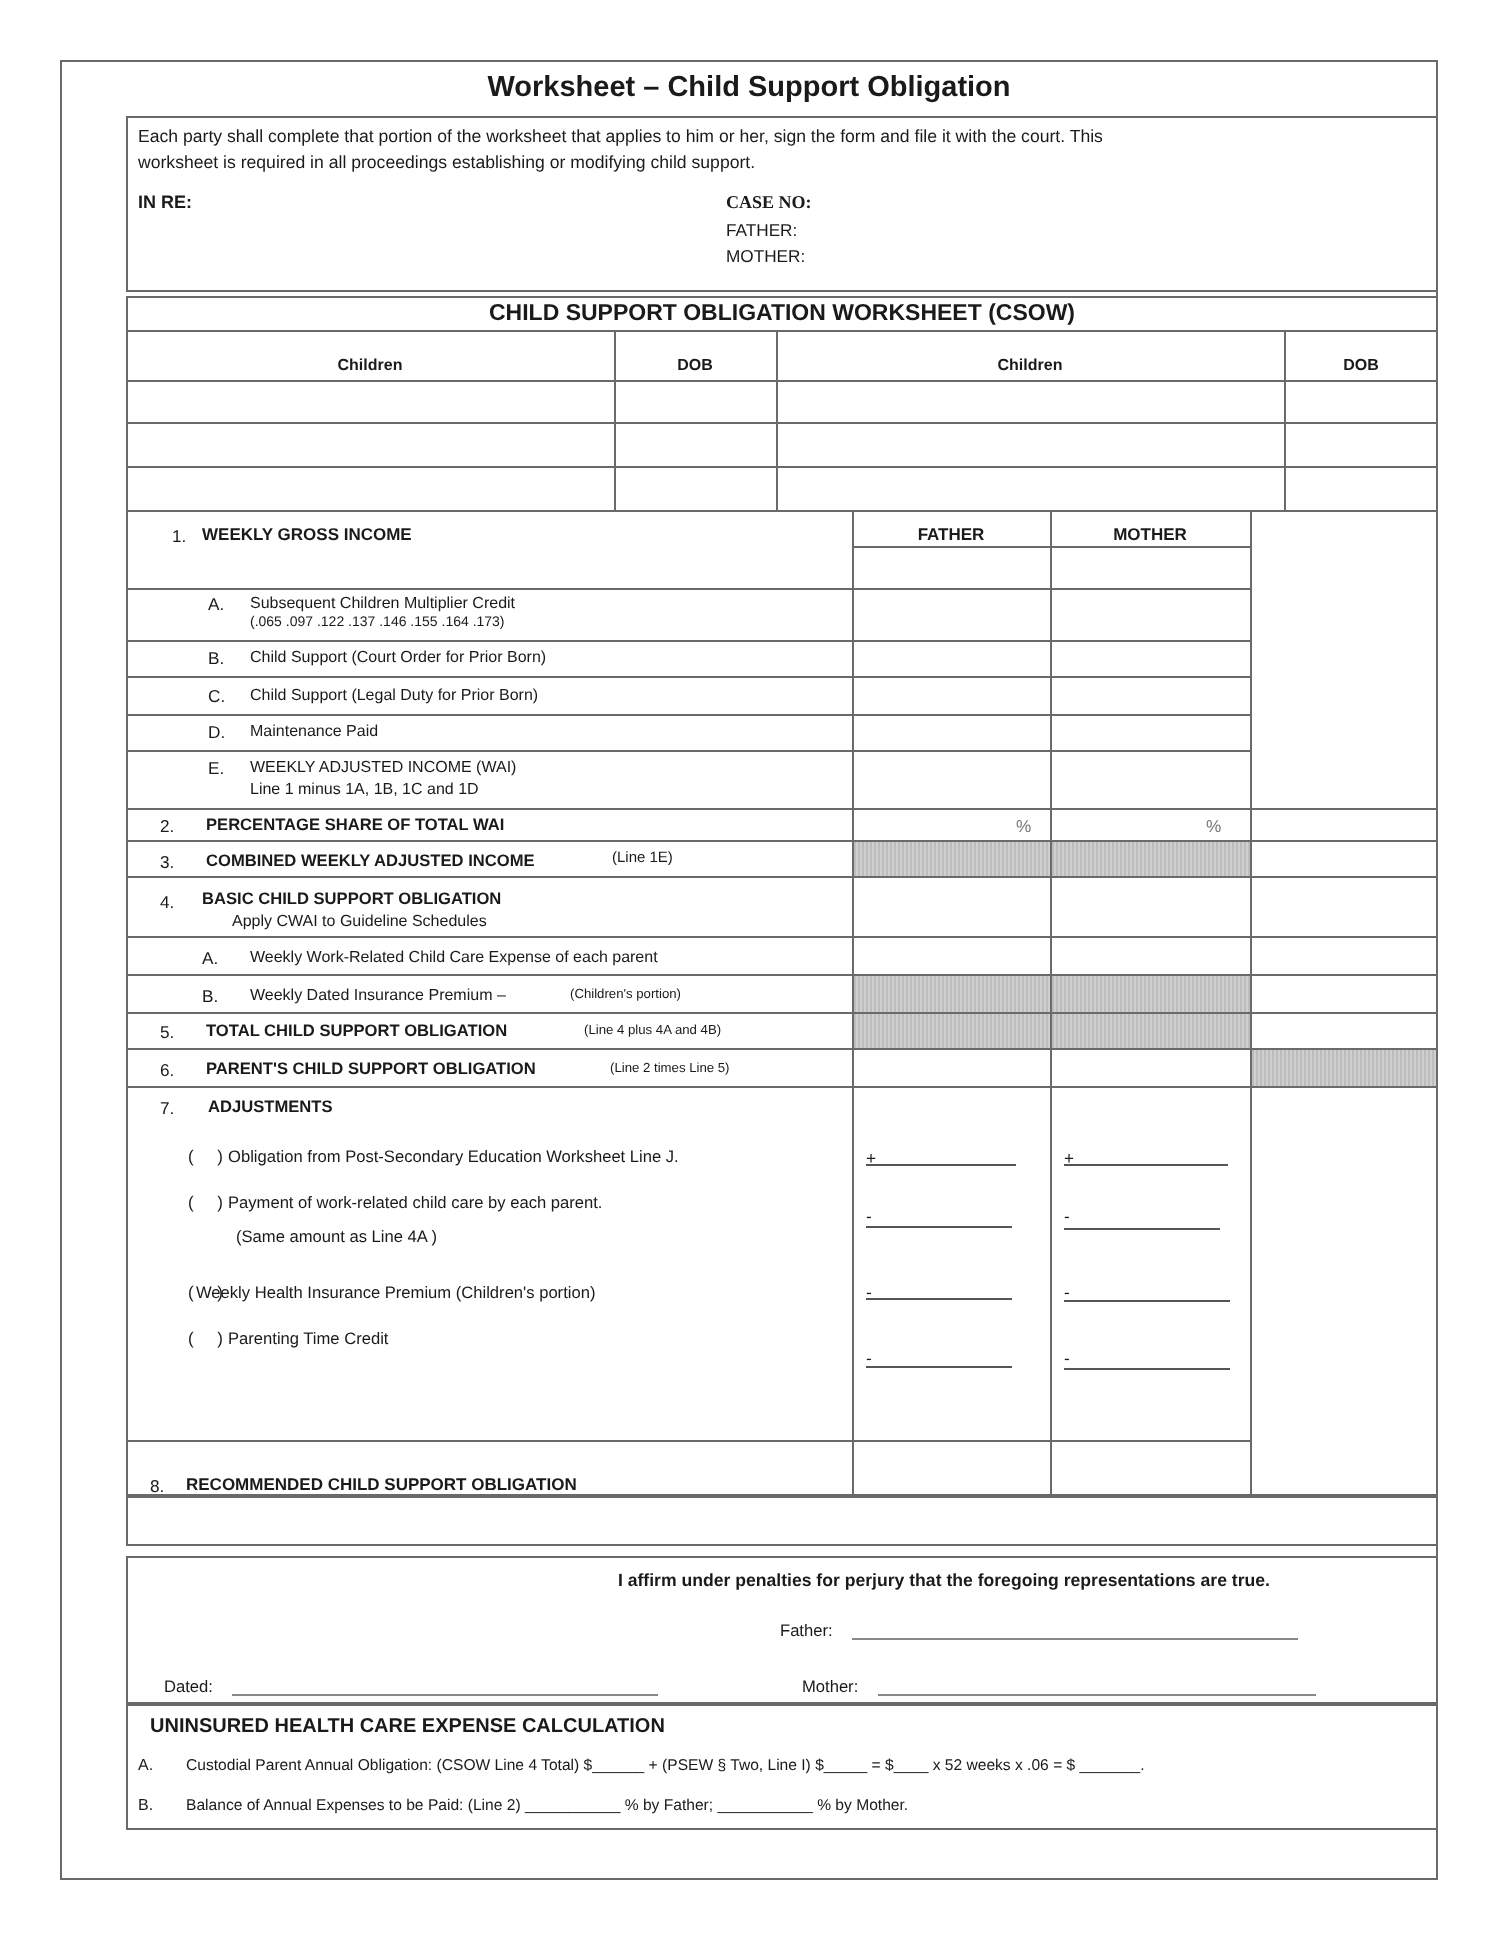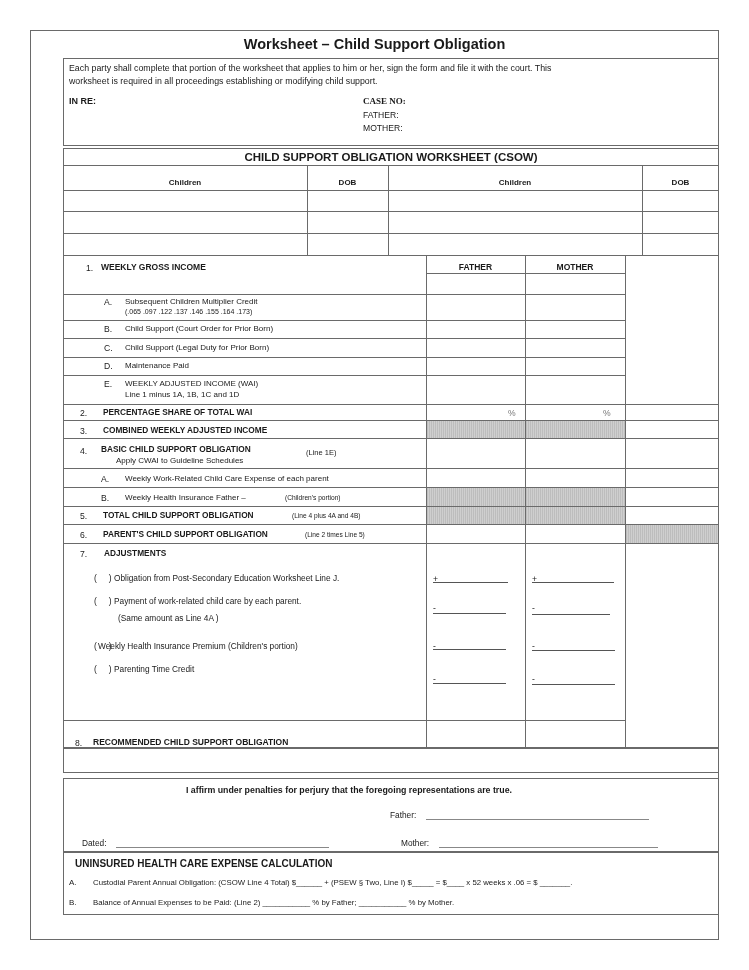--- a/index.html
+++ b/index.html
@@ -98,33 +98,33 @@
 
 <div class="t" style="left:80px;top:408px;">2.</div>
 <div class="tb" style="left:103px;top:407px;font-size:8.3px;">PERCENTAGE SHARE OF TOTAL WAI</div>
 <div class="t" style="left:508px;top:408px;color:#777;">%</div>
 <div class="t" style="left:603px;top:408px;color:#777;">%</div>
 
 <div class="shade" style="left:427px;top:421px;width:98px;height:17px;"></div>
 <div class="shade" style="left:526px;top:421px;width:99px;height:17px;"></div>
 <div class="t" style="left:80px;top:426px;">3.</div>
 <div class="tb" style="left:103px;top:425px;font-size:8.3px;">COMBINED WEEKLY ADJUSTED INCOME</div>
-<div class="t" style="left:306px;top:448px;font-size:7.5px;">(Line 1E)</div>
+<div class="t" style="left:306px;top:424px;font-size:7.5px;">(Line 1E)</div>
 
 <div class="t" style="left:80px;top:446px;">4.</div>
 <div class="tb" style="left:101px;top:444px;font-size:8.3px;">BASIC CHILD SUPPORT OBLIGATION</div>
 <div class="t" style="left:116px;top:456px;font-size:8px;">Apply CWAI to Guideline Schedules</div>
 
 <div class="t" style="left:101px;top:474px;">A.</div>
 <div class="t" style="left:125px;top:474px;font-size:8px;">Weekly Work-Related Child Care Expense of each parent</div>
 
 <div class="shade" style="left:427px;top:488px;width:98px;height:18px;"></div>
 <div class="shade" style="left:526px;top:488px;width:99px;height:18px;"></div>
 <div class="t" style="left:101px;top:493px;">B.</div>
-<div class="t" style="left:125px;top:493px;font-size:8px;">Weekly Health Insurance Father –</div>
+<div class="t" style="left:125px;top:493px;font-size:8px;">Weekly Dated Insurance Premium –</div>
 <div class="t" style="left:285px;top:494px;font-size:6.6px;">(Children's portion)</div>
 
 <div class="shade" style="left:427px;top:507px;width:98px;height:17px;"></div>
 <div class="shade" style="left:526px;top:507px;width:99px;height:17px;"></div>
 <div class="t" style="left:80px;top:511px;">5.</div>
 <div class="tb" style="left:103px;top:510px;font-size:8.3px;">TOTAL CHILD SUPPORT OBLIGATION</div>
 <div class="t" style="left:292px;top:512px;font-size:6.6px;">(Line 4 plus 4A and 4B)</div>
 
 <div class="shade" style="left:626px;top:525px;width:92px;height:18px;"></div>
 <div class="t" style="left:80px;top:530px;">6.</div>
@@ -162,21 +162,21 @@
 <div class="blank" style="left:433px;top:683px;width:73px;"></div>
 <div class="t" style="left:532px;top:674px;">-</div>
 <div class="blank" style="left:532px;top:684px;width:83px;"></div>
 
 <div class="t" style="left:75px;top:738px;">8.</div>
 <div class="tb" style="left:93px;top:737px;font-size:8.5px;">RECOMMENDED CHILD SUPPORT OBLIGATION</div>
 
 <div class="box" style="left:63px;top:748px;width:656px;height:25px;"></div>
 
 <div class="box" style="left:63px;top:778px;width:656px;height:74px;"></div>
-<div class="tb" style="left:63px;top:785px;width:572px;text-align:center;font-size:8.8px;">I affirm under penalties for perjury that the foregoing representations are true.</div>
+<div class="tb" style="left:63px;top:785px;width:572px;text-align:right;font-size:8.8px;">I affirm under penalties for perjury that the foregoing representations are true.</div>
 <div class="t" style="left:390px;top:810px;font-size:8.3px;">Father:</div>
 <div class="blank" style="left:426px;top:819px;width:223px;border-bottom-color:#888;"></div>
 <div class="t" style="left:82px;top:838px;font-size:8.3px;text-align:center;">Dated:</div>
 <div class="blank" style="left:116px;top:847px;width:213px;border-bottom-color:#888;"></div>
 <div class="t" style="left:401px;top:838px;font-size:8.3px;">Mother:</div>
 <div class="blank" style="left:439px;top:847px;width:219px;border-bottom-color:#888;"></div>
 
 <div class="box" style="left:63px;top:852px;width:656px;height:63px;"></div>
 <div class="tb" style="left:75px;top:858px;font-size:10px;">UNINSURED HEALTH CARE EXPENSE CALCULATION</div>
 <div class="t" style="left:69px;top:878px;font-size:8px;">A.</div>

